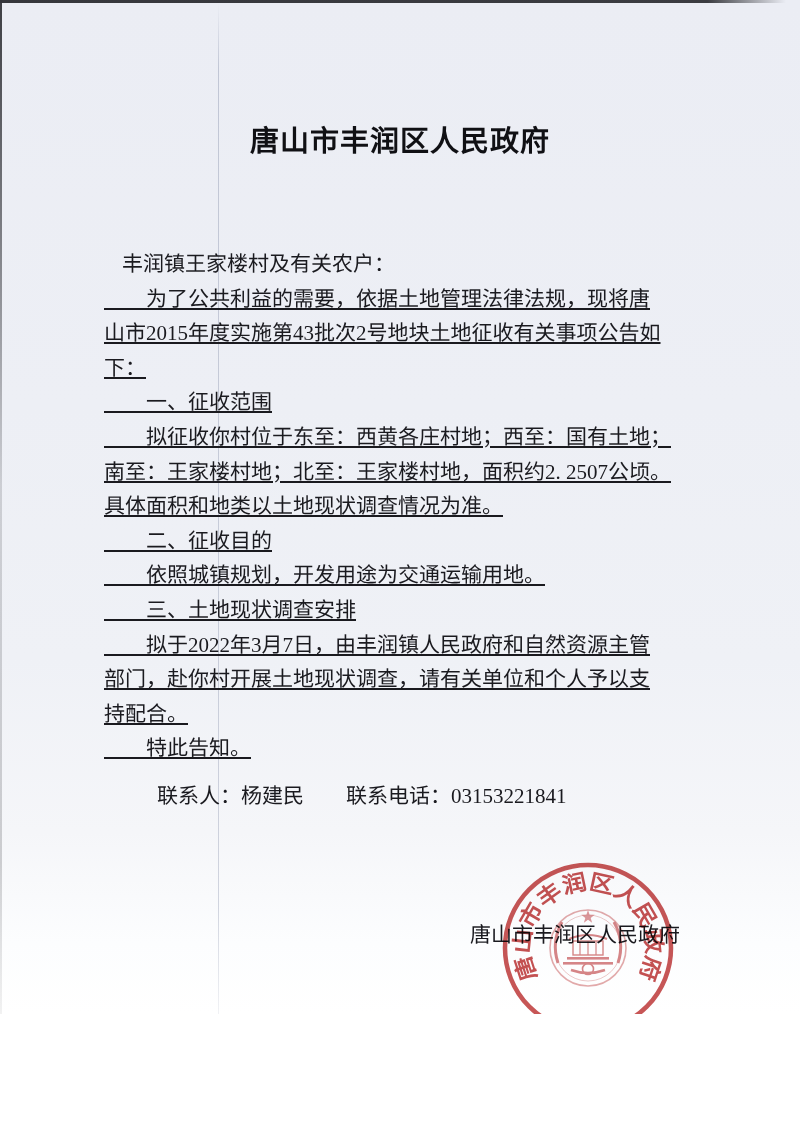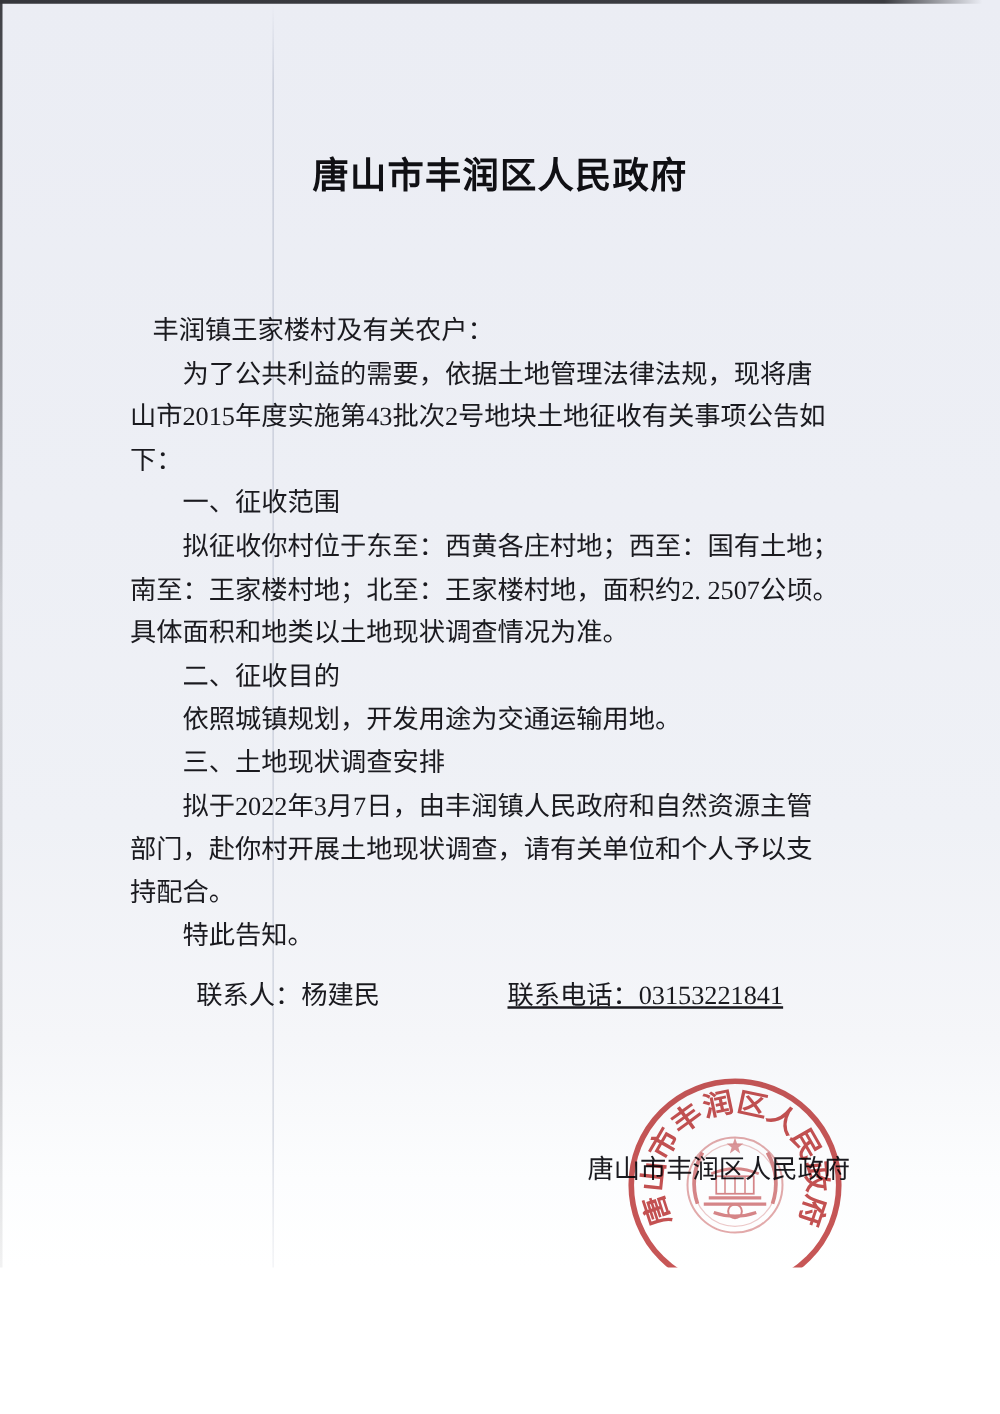--- a/index.html
+++ b/index.html
@@ -41,28 +41,28 @@
     font-size:29px;line-height:40px;letter-spacing:1px;
   }
   
   .content{
     position:absolute;top:227px;left:104px;width:640px;
     font-size:21px;line-height:34.6px;color:#1a1a1f;
     text-align:left;
     margin-top:20px;
   }
   .salutation{padding-left:18px;}
-  .body-text{white-space:pre-line;}
+  .body-text{white-space:pre-line;text-decoration:underline;}
   
   .contact-row{
     position:absolute;top:779px;left:104px;width:640px;
     font-size:21px;line-height:34.6px;color:#1a1a1f;
   }
   .contact-person{margin-left:53px;margin-top:40px;}
-  .contact-phone{margin-left:102px;text-decoration:underline;}
+  .contact-phone{margin-left:42px;}
   
   .signature{
     position:absolute;top:917px;left:455px;width:240px;
     text-align:center;font-size:21px;line-height:37px;color:#1a1a1f;
   }
   
   .seal{
     position:absolute;top:861px;left:501px;width:174px;height:174px;
     mix-blend-mode:multiply;
   }

